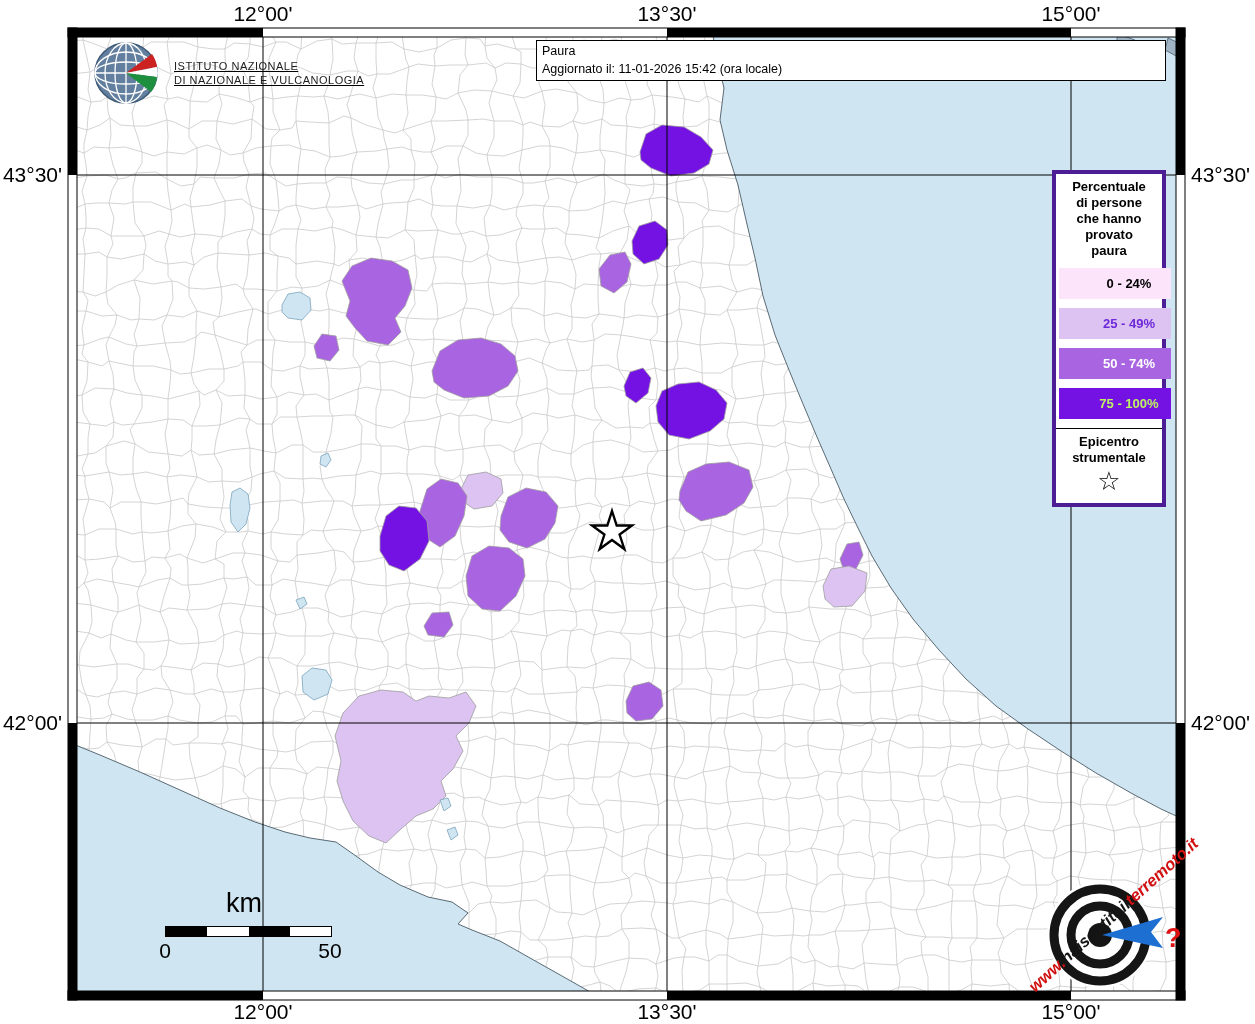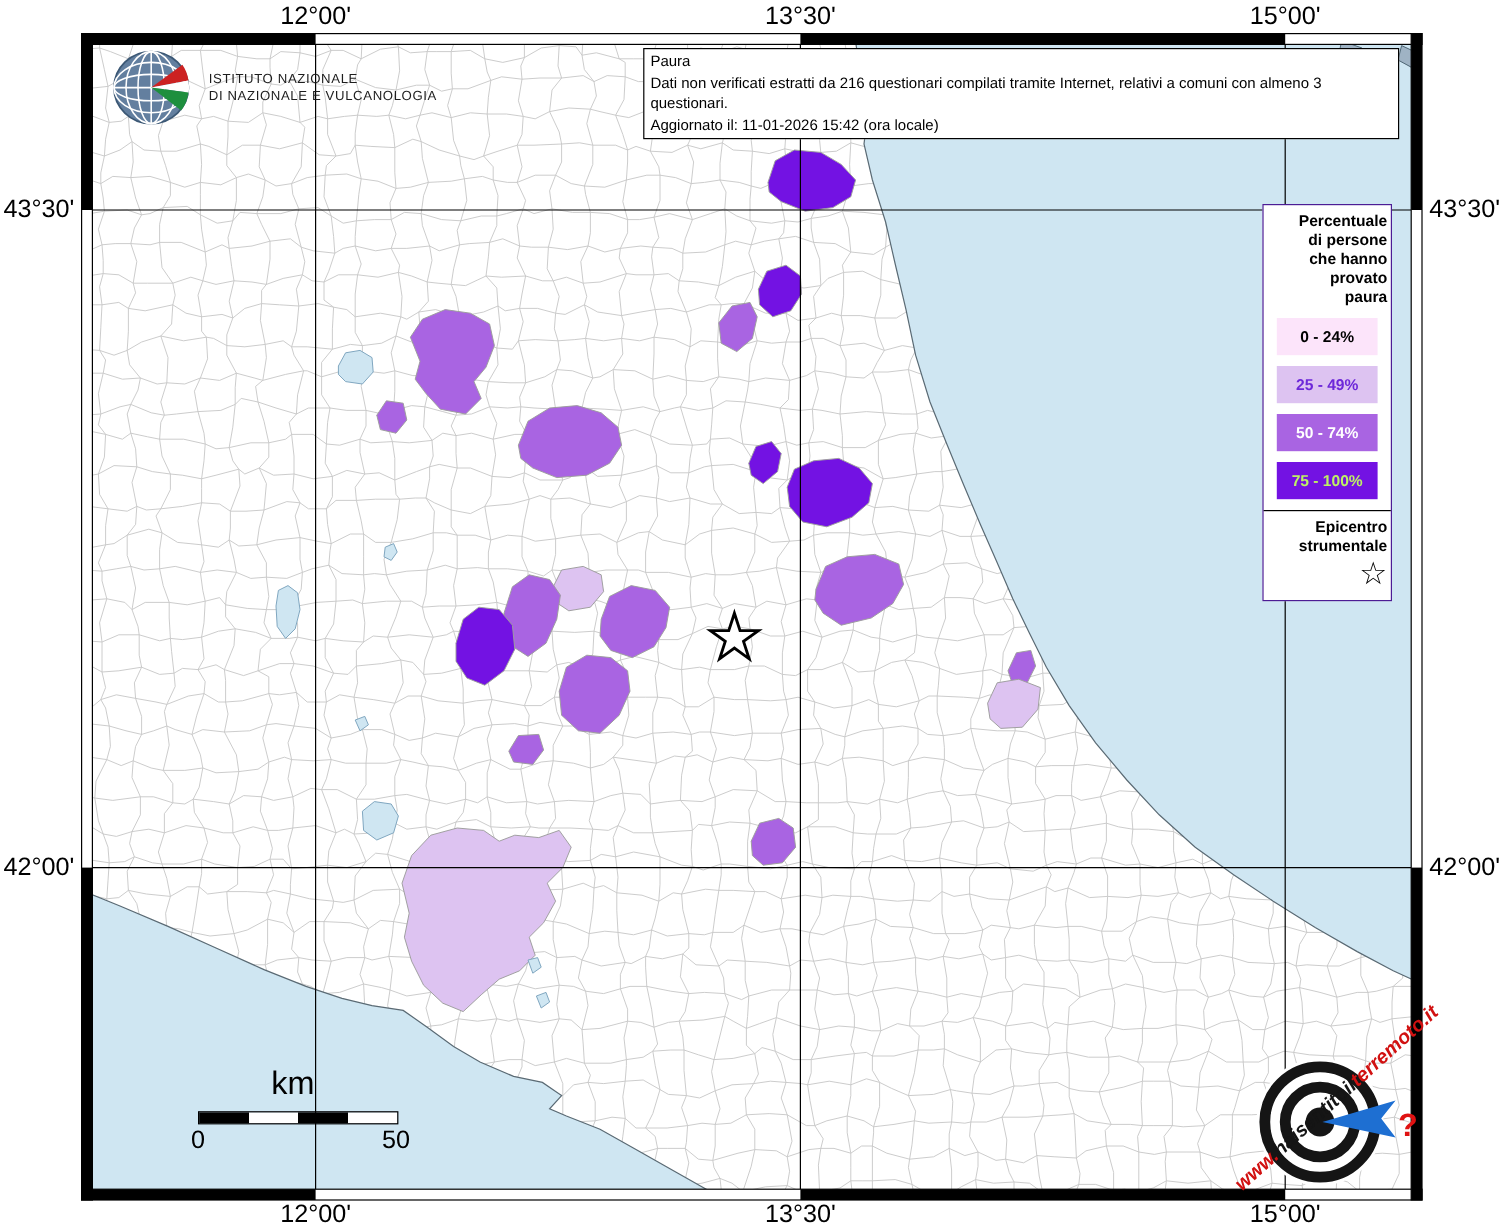--- a/index.html
+++ b/index.html
@@ -6,31 +6,31 @@
   .stage{position:relative;width:1255px;height:1024px;background:#fff;overflow:hidden;
          font-family:"Liberation Sans","DejaVu Sans",sans-serif;color:#000;}
   #map-svg{position:absolute;left:0;top:0;}
   
   .axlab{position:absolute;font-size:21px;white-space:nowrap;}
   .ax-top{top:2px;transform:translateX(-50%);}
   .ax-bottom{top:1000px;transform:translateX(-50%);}
   .ax-left{left:0;width:62px;text-align:right;transform:translateY(-50%);}
   .ax-right{left:1191px;transform:translateY(-50%);}
   
-  .ingv{position:absolute;left:92px;top:40px;display:flex;align-items:center;gap:10px;}
+  .ingv{position:absolute;left:92px;top:40px;display:flex;align-items:center;gap:10px;text-decoration:underline;}
   .ingv-text{font-size:11px;letter-spacing:.5px;color:#1d1d1d;line-height:14px;}
   
   .info-box{position:absolute;left:536px;top:40px;width:618px;border:1px solid #000;background:#fff;
             font-size:12.5px;line-height:17.5px;padding:2px 5px;}
   
-  .legend{position:absolute;left:1052px;top:170px;width:100px;border:1px solid #4c1d95;background:#fff;
-          text-align:right;padding:5px 3px 7px;}
+  .legend{position:absolute;left:1052px;top:170px;width:100px;border:4px solid #4c1d95;background:#fff;
+          text-align:center;padding:5px 3px 7px;}
   .legend-title{font-weight:bold;font-size:13px;line-height:16px;white-space:pre-line;}
   .swatch{width:84px;height:31px;margin:9px auto 0;display:flex;align-items:center;justify-content:center;
-          font-weight:bold;font-size:13px;}
+          font-weight:bold;font-size:13px;padding-left:28px;}
   .legend-sep{border:0;border-top:1px solid #000;margin:9px -3px 5px;}
   .legend-epi{font-weight:bold;font-size:13px;line-height:16px;white-space:pre-line;}
   .legend-star{font-size:26px;line-height:30px;}
   
   .scalebar{position:absolute;left:160px;top:888px;width:180px;height:80px;}
   .km{position:absolute;left:84px;top:0;transform:translateX(-50%);font-size:27px;}
   .sbar{position:absolute;left:5px;top:38px;width:165px;height:9px;border:1px solid #000;
         background:linear-gradient(90deg,#000 0 25%,#fff 25% 50%,#000 50% 75%,#fff 75% 100%);}
   .s0{position:absolute;left:5px;top:51px;transform:translateX(-50%);font-size:21px;}
   .s50{position:absolute;left:170px;top:51px;transform:translateX(-50%);font-size:21px;}
@@ -119,21 +119,20 @@
       <path d="M34,33 L65,37 A31,30 0 0 1 59,52 Z" fill="#1e8f3e"></path>
     </svg>
     <div class="ingv-text">
       <div>ISTITUTO NAZIONALE</div>
       <div>DI NAZIONALE E VULCANOLOGIA</div>
     </div>
   </div>
 
   <div class="info-box">
     <div>Paura</div>
-    <div>Dati non verificati estratti da 216 questionari compilati tramite Internet, relativi a comuni con almeno 3 questionari.</div>
     <div>Aggiornato il: 11-01-2026 15:42 (ora locale)</div>
   </div>
 
   <div class="axlab ax-top" style="left:263px">12°00'</div>
   <div class="axlab ax-top" style="left:667px">13°30'</div>
   <div class="axlab ax-top" style="left:1071px">15°00'</div>
   <div class="axlab ax-bottom" style="left:263px">12°00'</div>
   <div class="axlab ax-bottom" style="left:667px">13°30'</div>
   <div class="axlab ax-bottom" style="left:1071px">15°00'</div>
   <div class="axlab ax-left" style="top:175px">43°30'</div>

